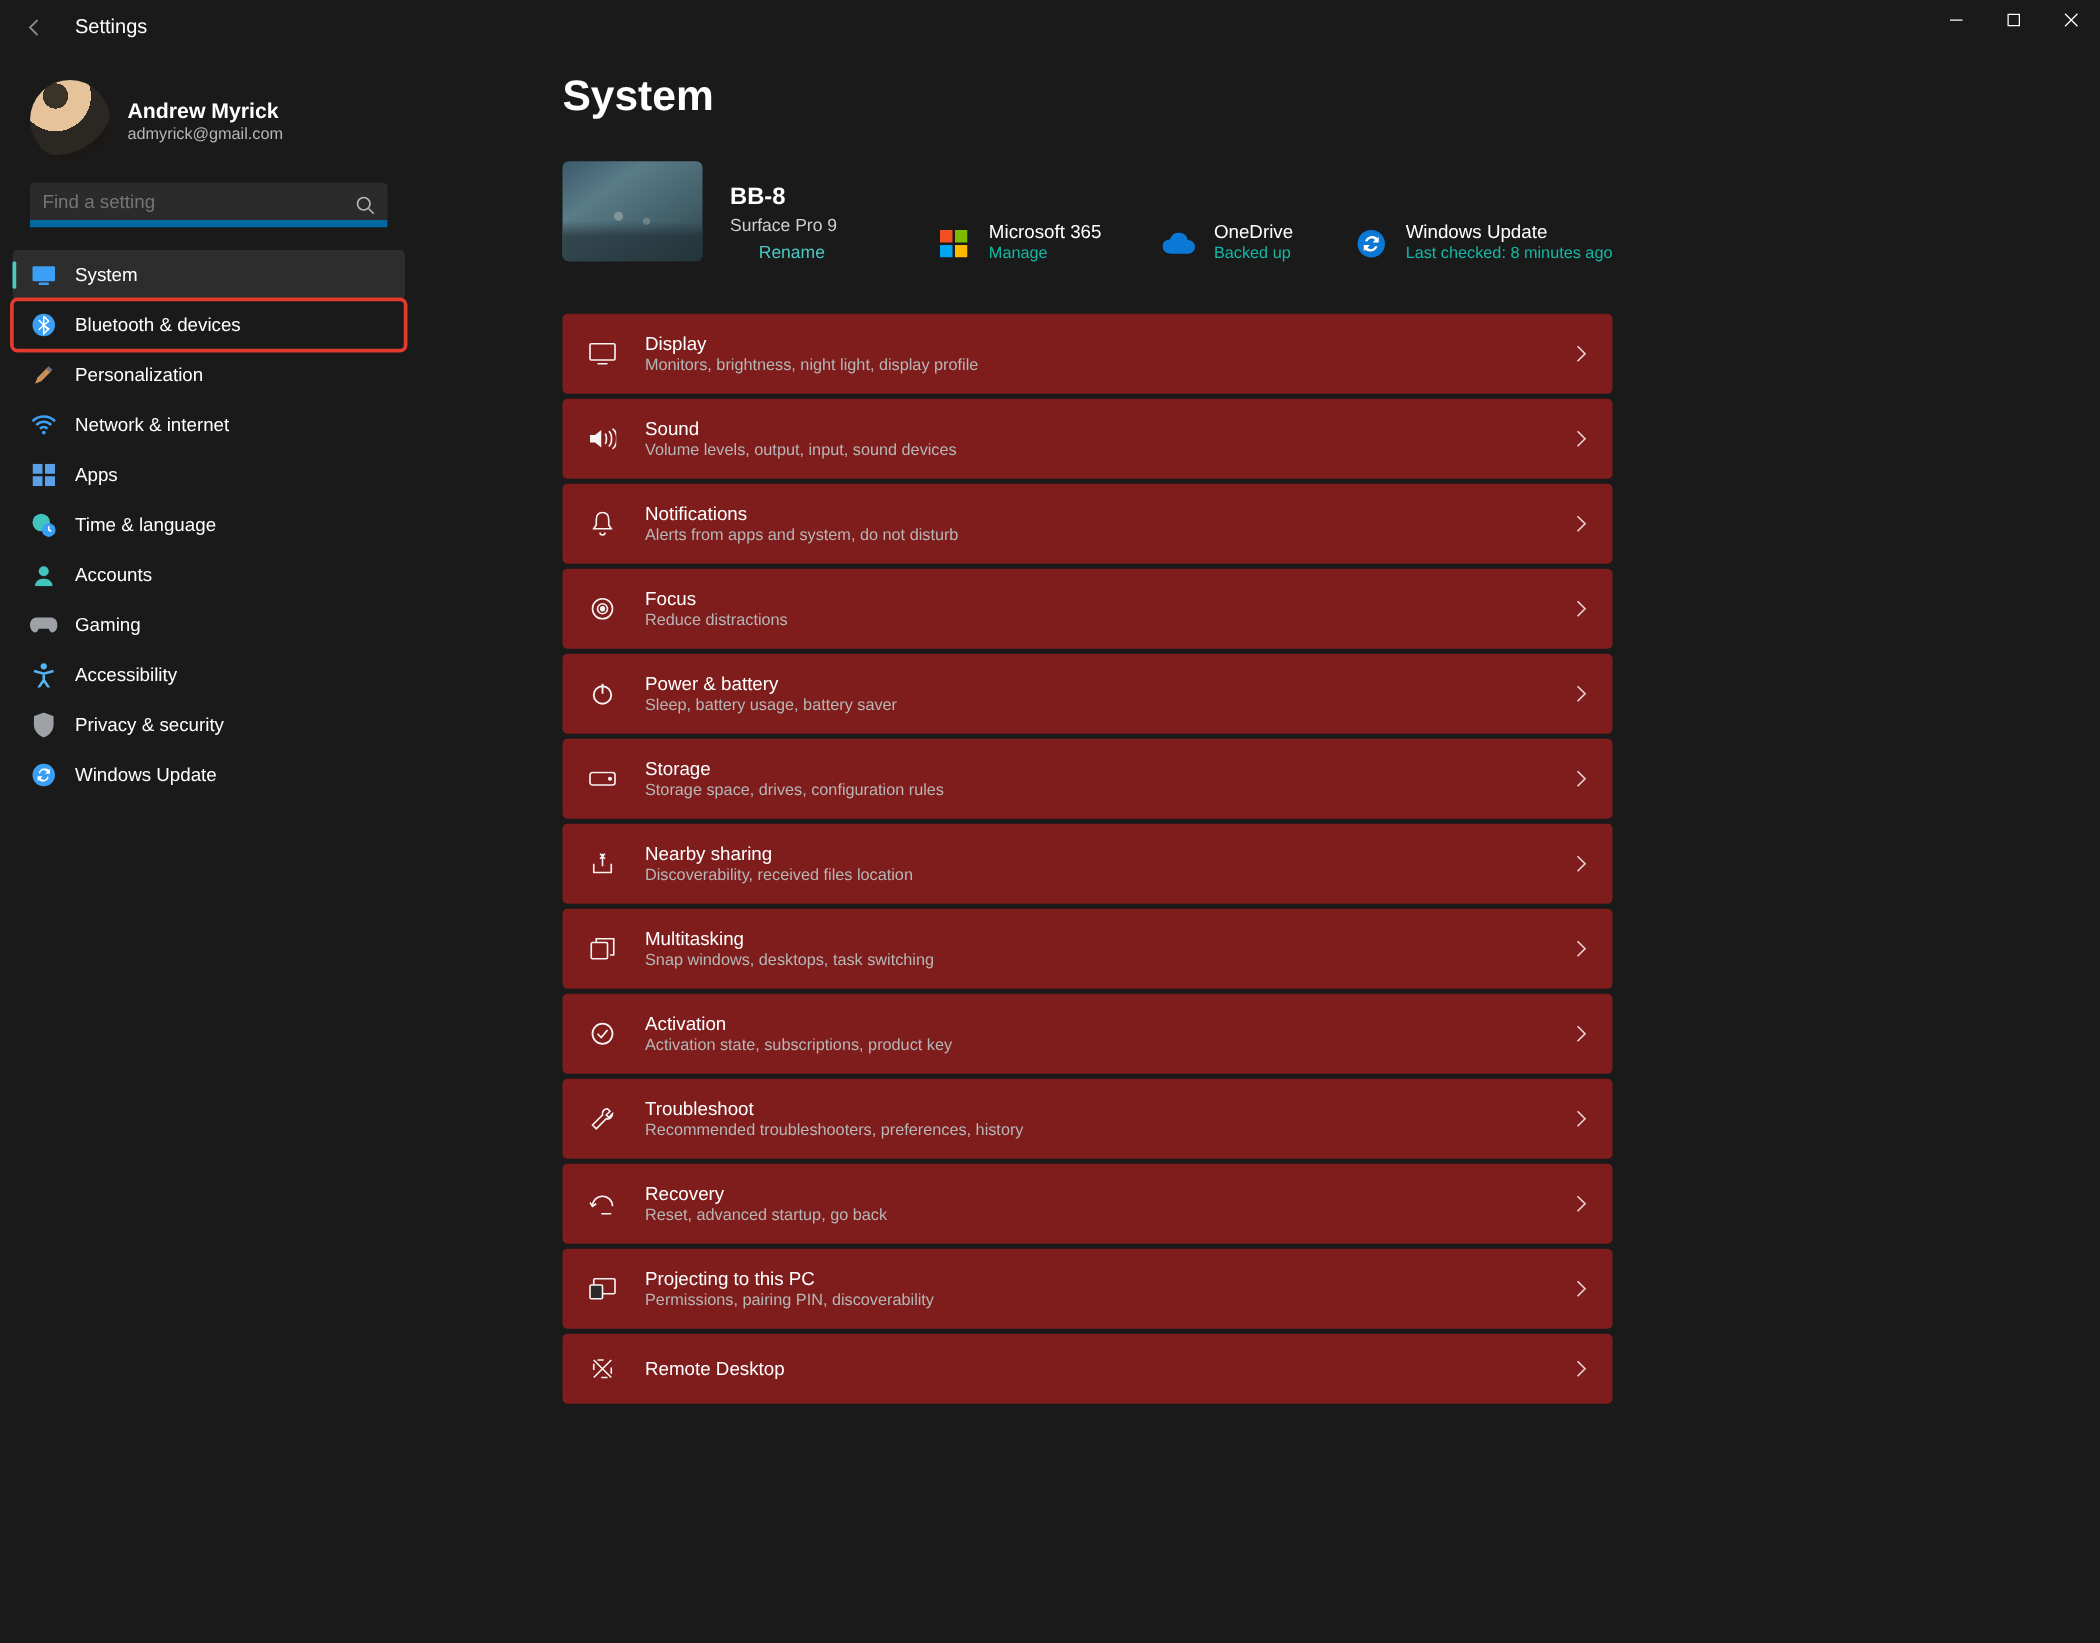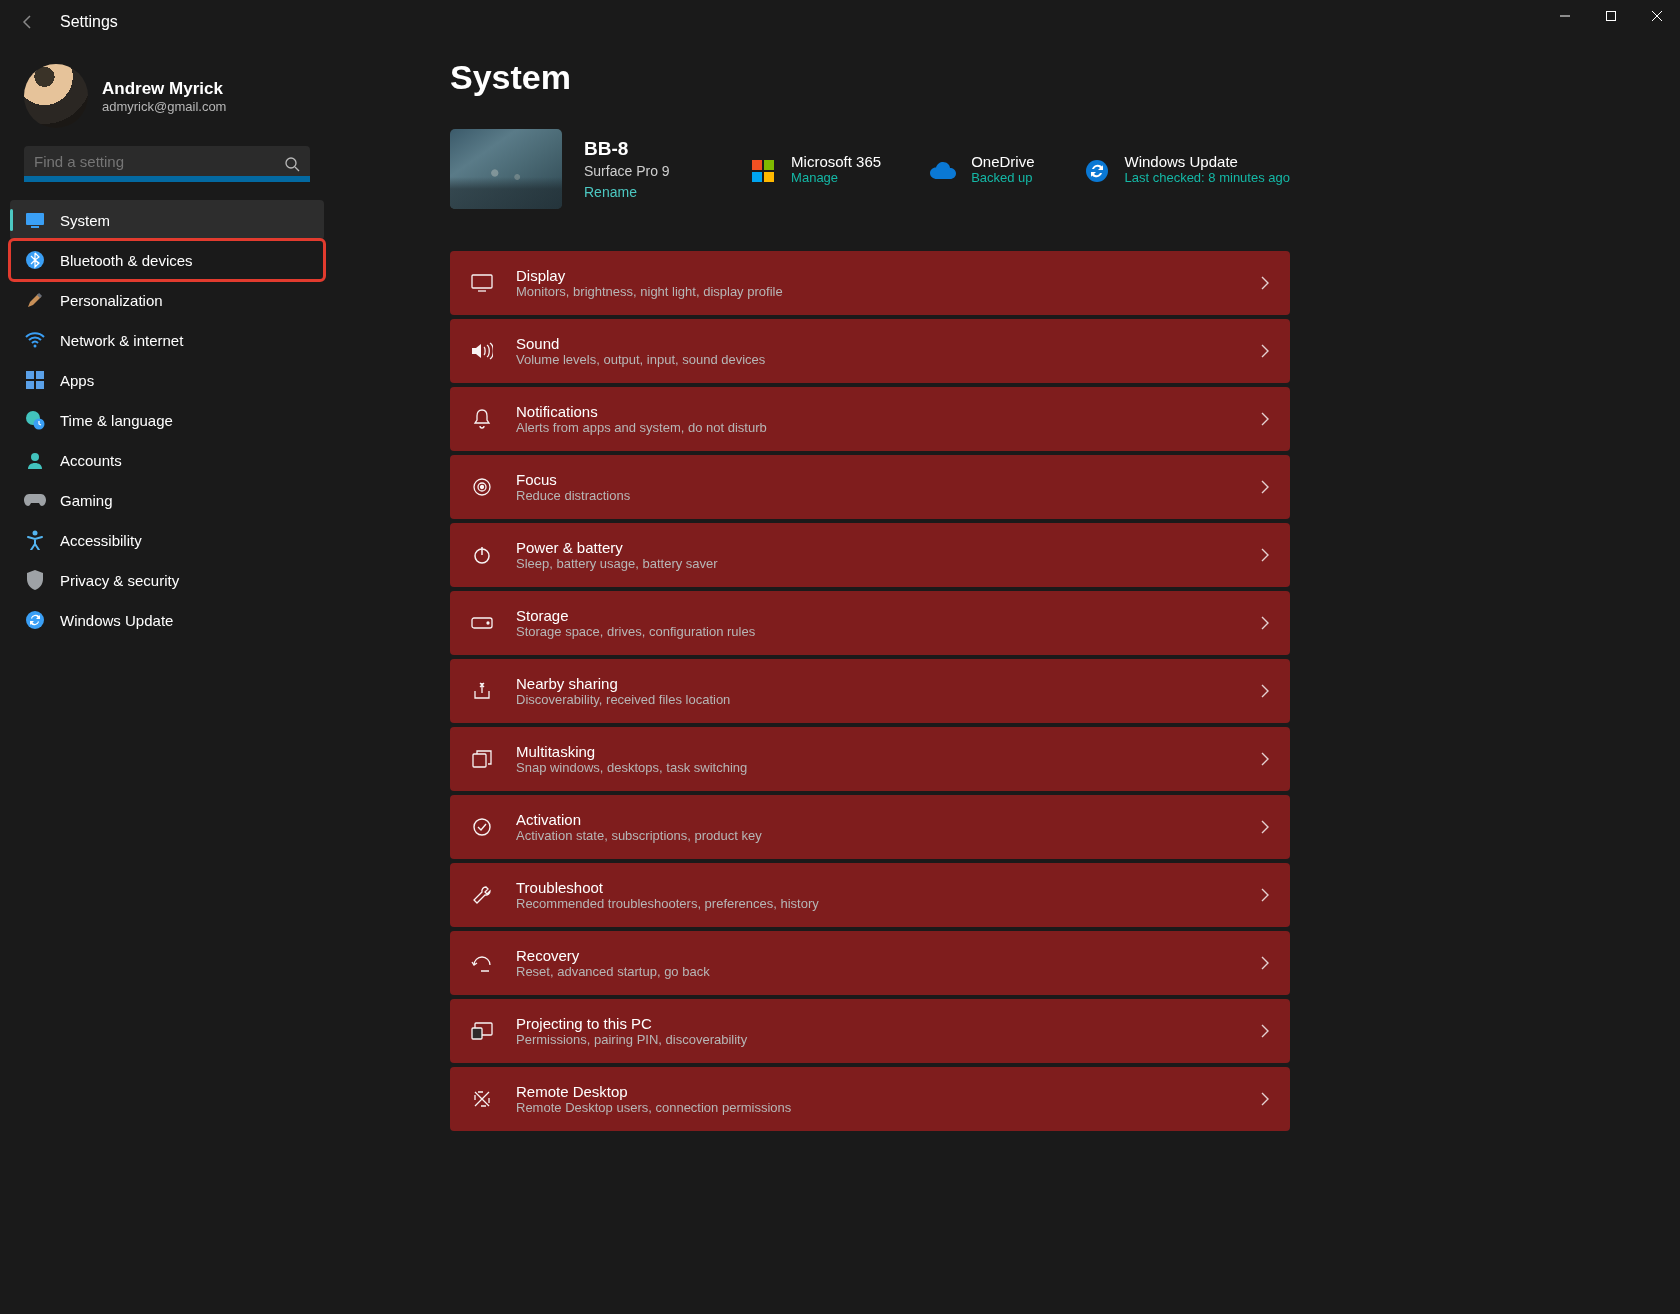--- a/index.html
+++ b/index.html
@@ -27,27 +27,27 @@
 .nav { list-style: none; }
 .nav-item { display: flex; align-items: center; gap: 14px; padding: 9px 14px; border-radius: 4px; cursor: pointer; font-size: 15px; position: relative; }
 .nav-item.selected { background: #2d2d2d; }
 .nav-item.selected::before { content: ""; position: absolute; left: 0; top: 9px; bottom: 9px; width: 3px; background: #4cc8c2; border-radius: 2px; }
 .nav-item.highlight { outline: 3px solid #e23b2e; outline-offset: -1px; }
 .nav-icon { width: 22px; height: 22px; display: flex; align-items: center; justify-content: center; }
 
 .main { flex: 1; padding: 8px 390px 0 120px; overflow-y: auto; }
 .page-title { font-size: 34px; font-weight: 600; margin-bottom: 32px; margin-top: 6px; }
 
-.device-row { display: flex; align-items: center; gap: 22px; margin-bottom: 42px; }
+.device-row { display: flex; align-items: flex-end; gap: 22px; margin-bottom: 42px; }
 .device-thumb { width: 112px; height: 80px; border-radius: 5px; background: linear-gradient(145deg,#3b5a6a 0%,#5a7b88 30%,#4a6974 55%,#2d4650 100%); position: relative; overflow:hidden;}
 .device-thumb::after{content:"";position:absolute;inset:0;background:radial-gradient(circle at 40% 55%, rgba(220,220,210,.35) 0 4%, transparent 5%), radial-gradient(circle at 60% 60%, rgba(200,200,190,.3) 0 3%, transparent 4%), linear-gradient(to top, rgba(30,40,45,.6) 0 25%, transparent 40%);}
 .device-info { display: flex; flex-direction: column; gap: 3px; }
 .device-name { font-size: 19px; font-weight: 600; }
 .device-model { font-size: 14px; color: #cfcfcf; }
-.rename-link { font-size: 14px; color: #4cc8c2; cursor: pointer; margin-top: 2px; }
+.rename-link { font-size: 14px; color: #4cc8c2; cursor: pointer; margin-top: 2px; margin-left: 23px; }
 
 .status-items { margin-left: auto; display: flex; gap: 48px; }
 .status-item { display: flex; gap: 14px; align-items: flex-start; cursor: pointer; }
 .status-icon { width: 28px; height: 28px; display:flex; align-items:center; justify-content:center; margin-top:4px;}
 .status-title { font-size: 15px; font-weight: 500; }
 .status-sub { font-size: 13px; color: #14b8a6; }
 
 .settings-list { display: flex; flex-direction: column; gap: 4px; }
 .setting-card { background: #7f1d1d; border-radius: 4px; display: flex; align-items: center; padding: 16px 20px; cursor: pointer; gap: 22px; }
 .card-icon { width: 24px; height: 24px; display: flex; align-items: center; justify-content: center; flex-shrink: 0; opacity: .95; }
@@ -469,21 +469,20 @@
           </span>
       </div>
       <div class="setting-card">
         <span class="card-icon">
             <svg width="20" height="20" viewBox="0 0 20 20" stroke="#fff" fill="none" stroke-width="1.3">
               <path d="M3 3l14 14M3 17L17 3M6 3h5M3 6v5M14 17H9M17 14V9"></path>
             </svg>
           </span>
         <div class="card-body">
             <div class="card-title">Remote Desktop</div>
-            <div class="card-sub">Remote Desktop users, connection permissions</div>
           </div>
         <span class="chevron">
             <svg width="10" height="14" viewBox="0 0 10 14">
               <path d="M2 1l6 6-6 6" stroke="#fff" fill="none" stroke-width="1.4"></path>
             </svg>
           </span>
       </div>
     </div>
   </main>
 </div>

